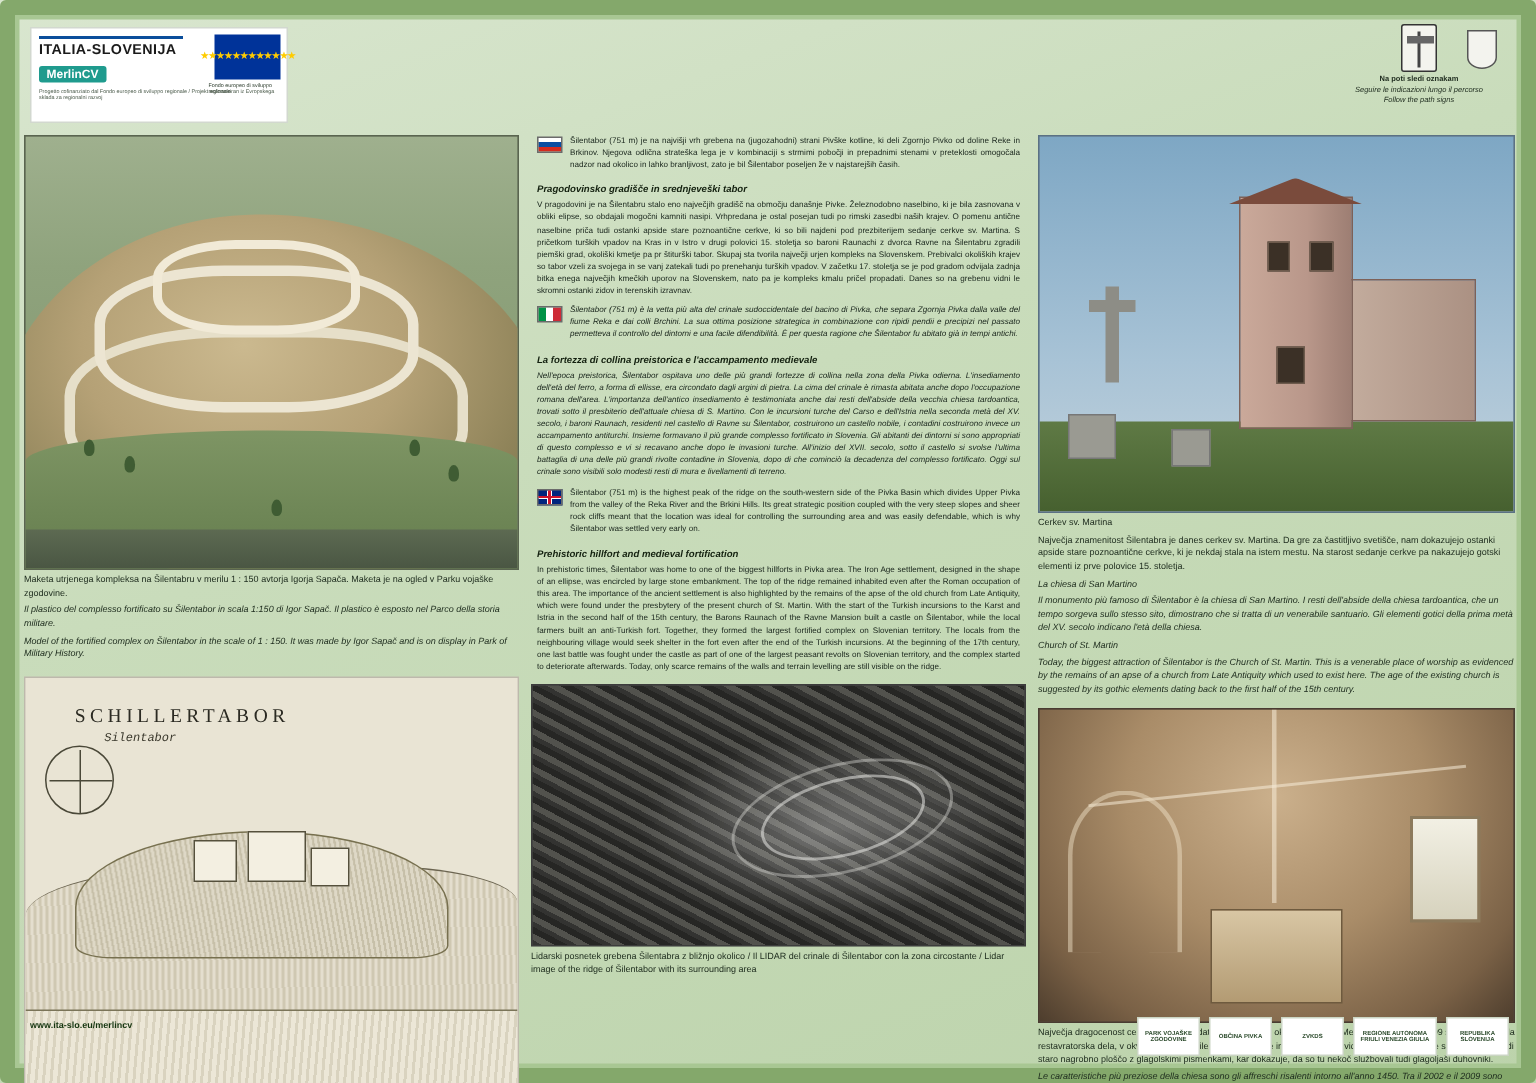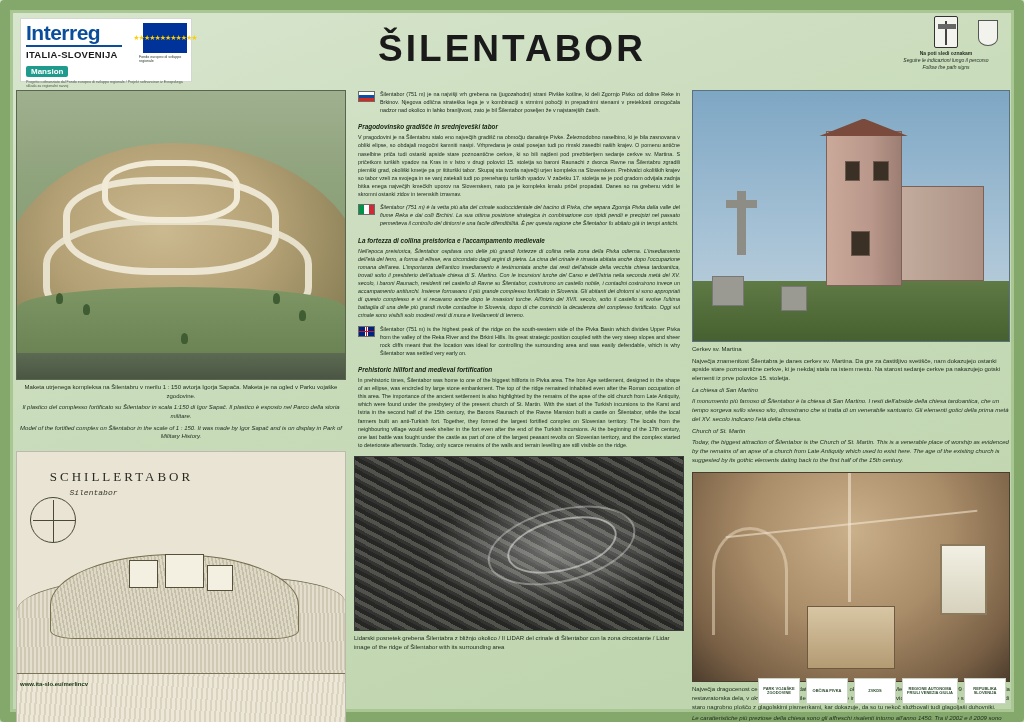--- a/index.html
+++ b/index.html
@@ -104,21 +104,21 @@
   }
   #signpost-icon:after {
     content:""; position:absolute; left:3px; top:7px;
     width: 18px; height: 5px; background:#666;
   }
   .signpost-line { font-size: 5px; color: #1e2b1e; line-height: 1.35; }
   .signpost-line.b { font-weight: bold; }
   .signpost-line.i { font-style: italic; }
 
   
-  #col-left   { position: absolute; left: 2px;   top: 76px; width: 330px; bottom: 19px; text-align: center; }
+  #col-left   { position: absolute; left: 2px;   top: 76px; width: 330px; bottom: 19px; }
   #col-mid    { position: absolute; left: 340px; top: 76px; width: 330px; bottom: 2px; }
   #col-right  { position: absolute; left: 678px; top: 76px; width: 318px; bottom: 2px; }
 
   .photo {
     position: relative;
     overflow: hidden;
     border: 1px solid rgba(0,0,0,0.18);
   }
   .cap {
     font-size: 6px; color: #1c2a1c; line-height: 1.45; margin-top: 3px;
@@ -340,32 +340,30 @@
 
 <div id="panel">
   <div id="frame-outer"></div>
   <div id="frame-inner"></div>
 
   <div class="content">
 
     <div id="header">
 
       <div id="interreg-logo">
-        <div id="interreg-word">Interreg</div>
         <div id="interreg-rule"></div>
         <div id="interreg-sub">ITALIA-SLOVENIJA</div>
-        <div id="merlincv-badge">Mansion</div>
+        <div id="merlincv-badge">MerlinCV</div>
         <div id="interreg-fine">Progetto cofinanziato dal Fondo europeo di sviluppo regionale / Projekt sofinanciran iz Evropskega sklada za regionalni razvoj</div>
         <div id="eu-flag">
           <div id="eu-stars">★★★★★★★★★★★★</div>
         </div>
         <div id="eu-caption">Fondo europeo di sviluppo regionale</div>
       </div>
 
-      <div id="title">ŠILENTABOR</div>
 
       <div id="signpost">
         <div class="coa"></div>
         <div id="signpost-icon"></div>
         <div class="signpost-line b">Na poti sledi oznakam</div>
         <div class="signpost-line i">Seguire le indicazioni lungo il percorso</div>
         <div class="signpost-line i">Follow the path signs</div>
       </div>
     </div>
 

